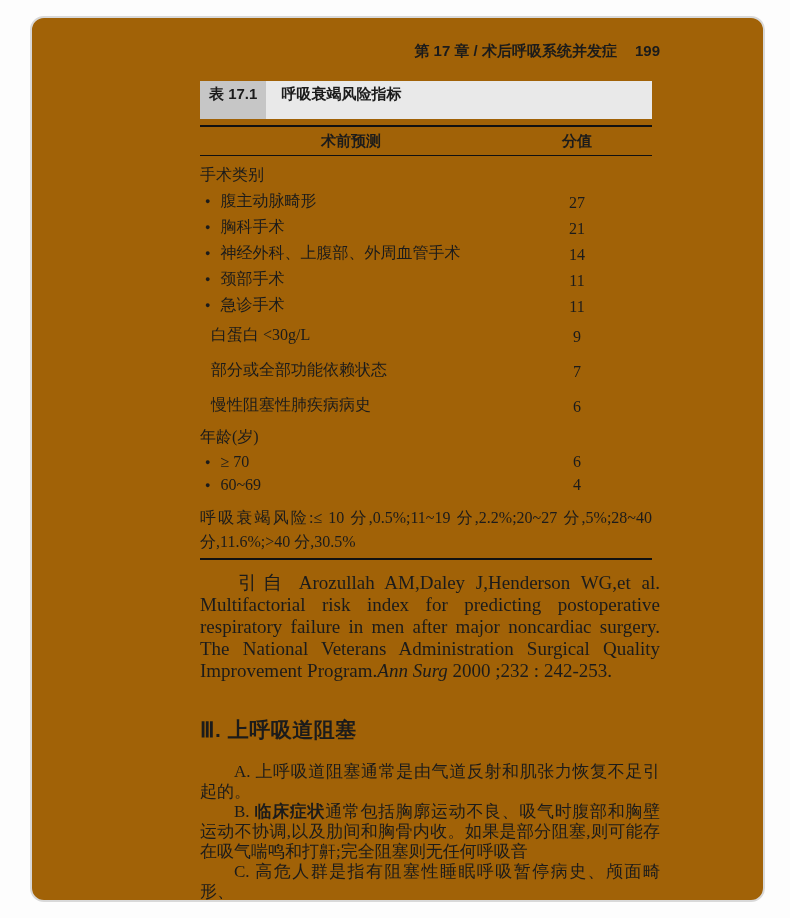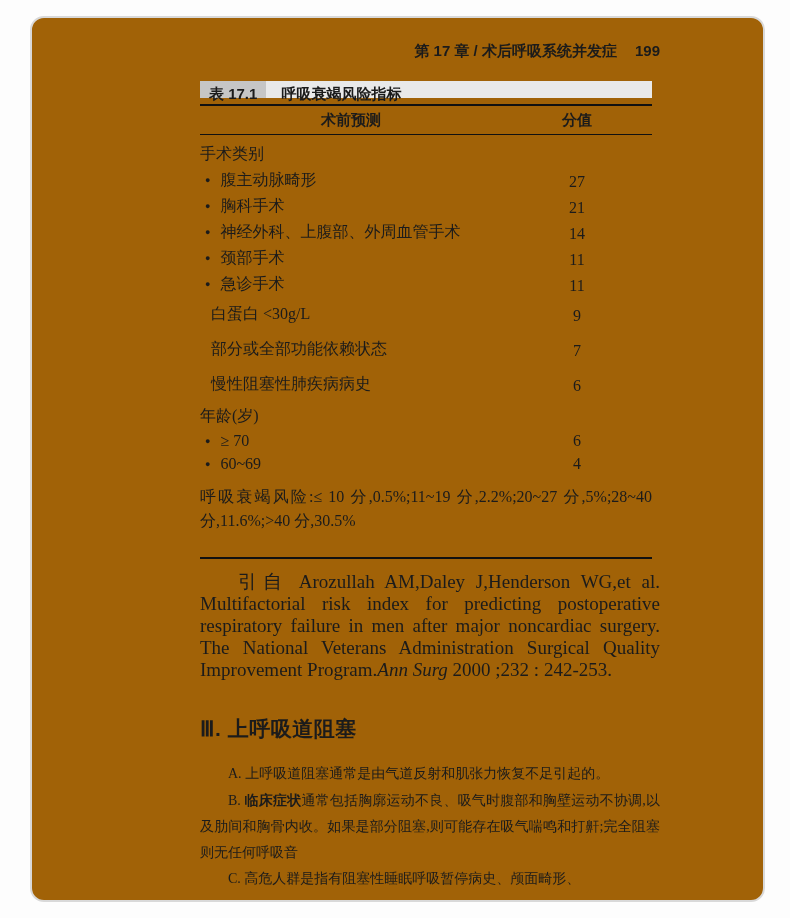--- a/index.html
+++ b/index.html
@@ -26,21 +26,21 @@
     display:flex;justify-content:flex-end;align-items:baseline;gap:18px;
     font-family:"Liberation Sans", sans-serif;font-weight:bold;font-size:15px;
     margin-bottom:20px;
   }
 
   
   .tbl{width:452px;}
   .tbl-titlebar{
     display:flex;align-items:stretch;background:var(--bar-bg);
     font-family:"Liberation Sans", sans-serif;font-weight:bold;font-size:15px;
-    height:17px;line-height:25px;
+    height:38px;line-height:25px;
   }
   .tbl-label{background:var(--label-bg);padding:0 9px;}
   .tbl-title{padding-left:15px;}
   .rule-thick{border-top:2px solid var(--rule);margin-top:6px;}
   .rule-thin{border-top:1.5px solid var(--rule);}
   .tbl-head{
     display:flex;font-family:"Liberation Sans", sans-serif;font-weight:bold;
     font-size:15px;padding:5px 0 4px 0;
   }
   .tbl-head .c-left{flex:1;text-align:center;}
@@ -49,38 +49,38 @@
   .t-row{display:flex;align-items:flex-end;}
   .t-row .c-left{flex:1;display:flex;align-items:baseline;}
   .t-row .c-right{width:150px;text-align:center;}
   .t-row.plain{padding:7px 0;margin-left:11px;}
   .t-row.heading{padding:4px 0 2px 0;}
   .t-row.bullet{padding:2.5px 0;}
   .bullet-dot{
     font-size:9px;line-height:1;margin:0 10px 0 5px;position:relative;top:-2px;
   }
   .tbl-foot{
-    font-size:16px;line-height:24px;margin-top:10px;padding-bottom:24px;
+    font-size:16px;line-height:24px;margin-top:10px;padding-bottom:4px;
     text-align:justify;
   }
 
   
   .citation{
     margin-top:12px;font-size:19px;line-height:22px;text-align:justify;
     text-indent:2em;
   }
   .citation i{font-style:italic;}
 
   
   .section-title{
     font-family:"Liberation Sans", sans-serif;font-weight:bold;font-size:21px;
     margin-top:34px;margin-bottom:18px;letter-spacing:0.5px;
   }
   .para{
-    font-size:14px;line-height:26px;text-align:justify;text-indent:2em;
+    font-size:17px;line-height:20px;text-align:justify;text-indent:2em;
   }
   .para .em{font-family:"Liberation Sans", sans-serif;font-weight:bold;}
 </style>
 </head>
 <body>
 
 <div class="card">
   <div class="content">
 
     <div class="page-header">

